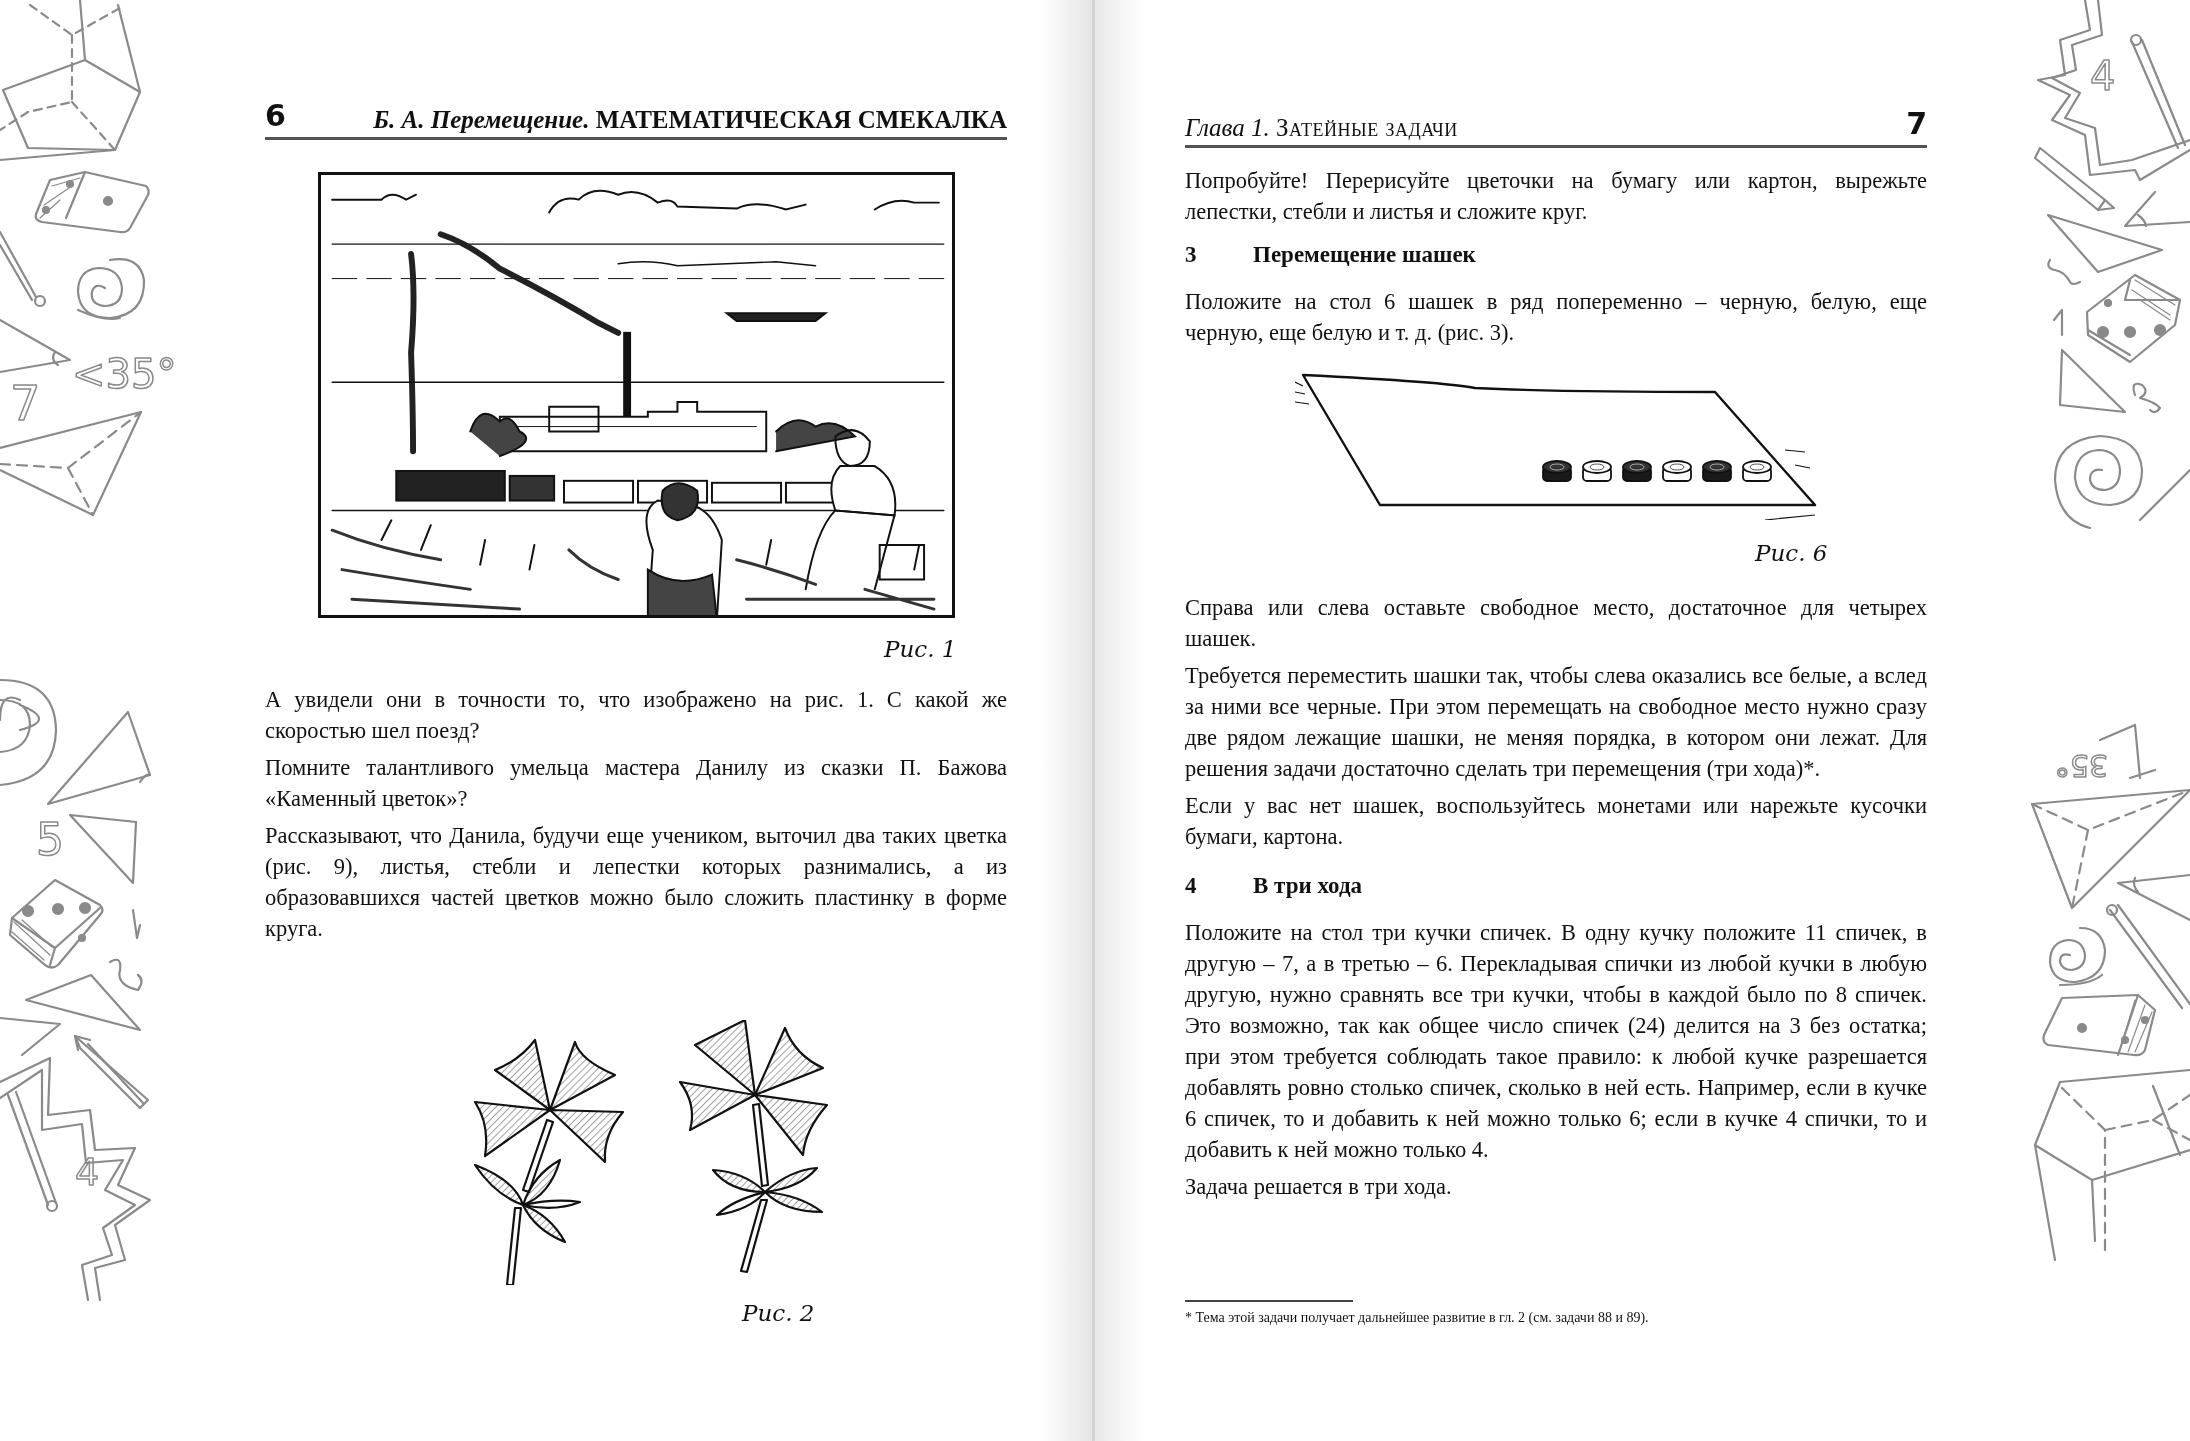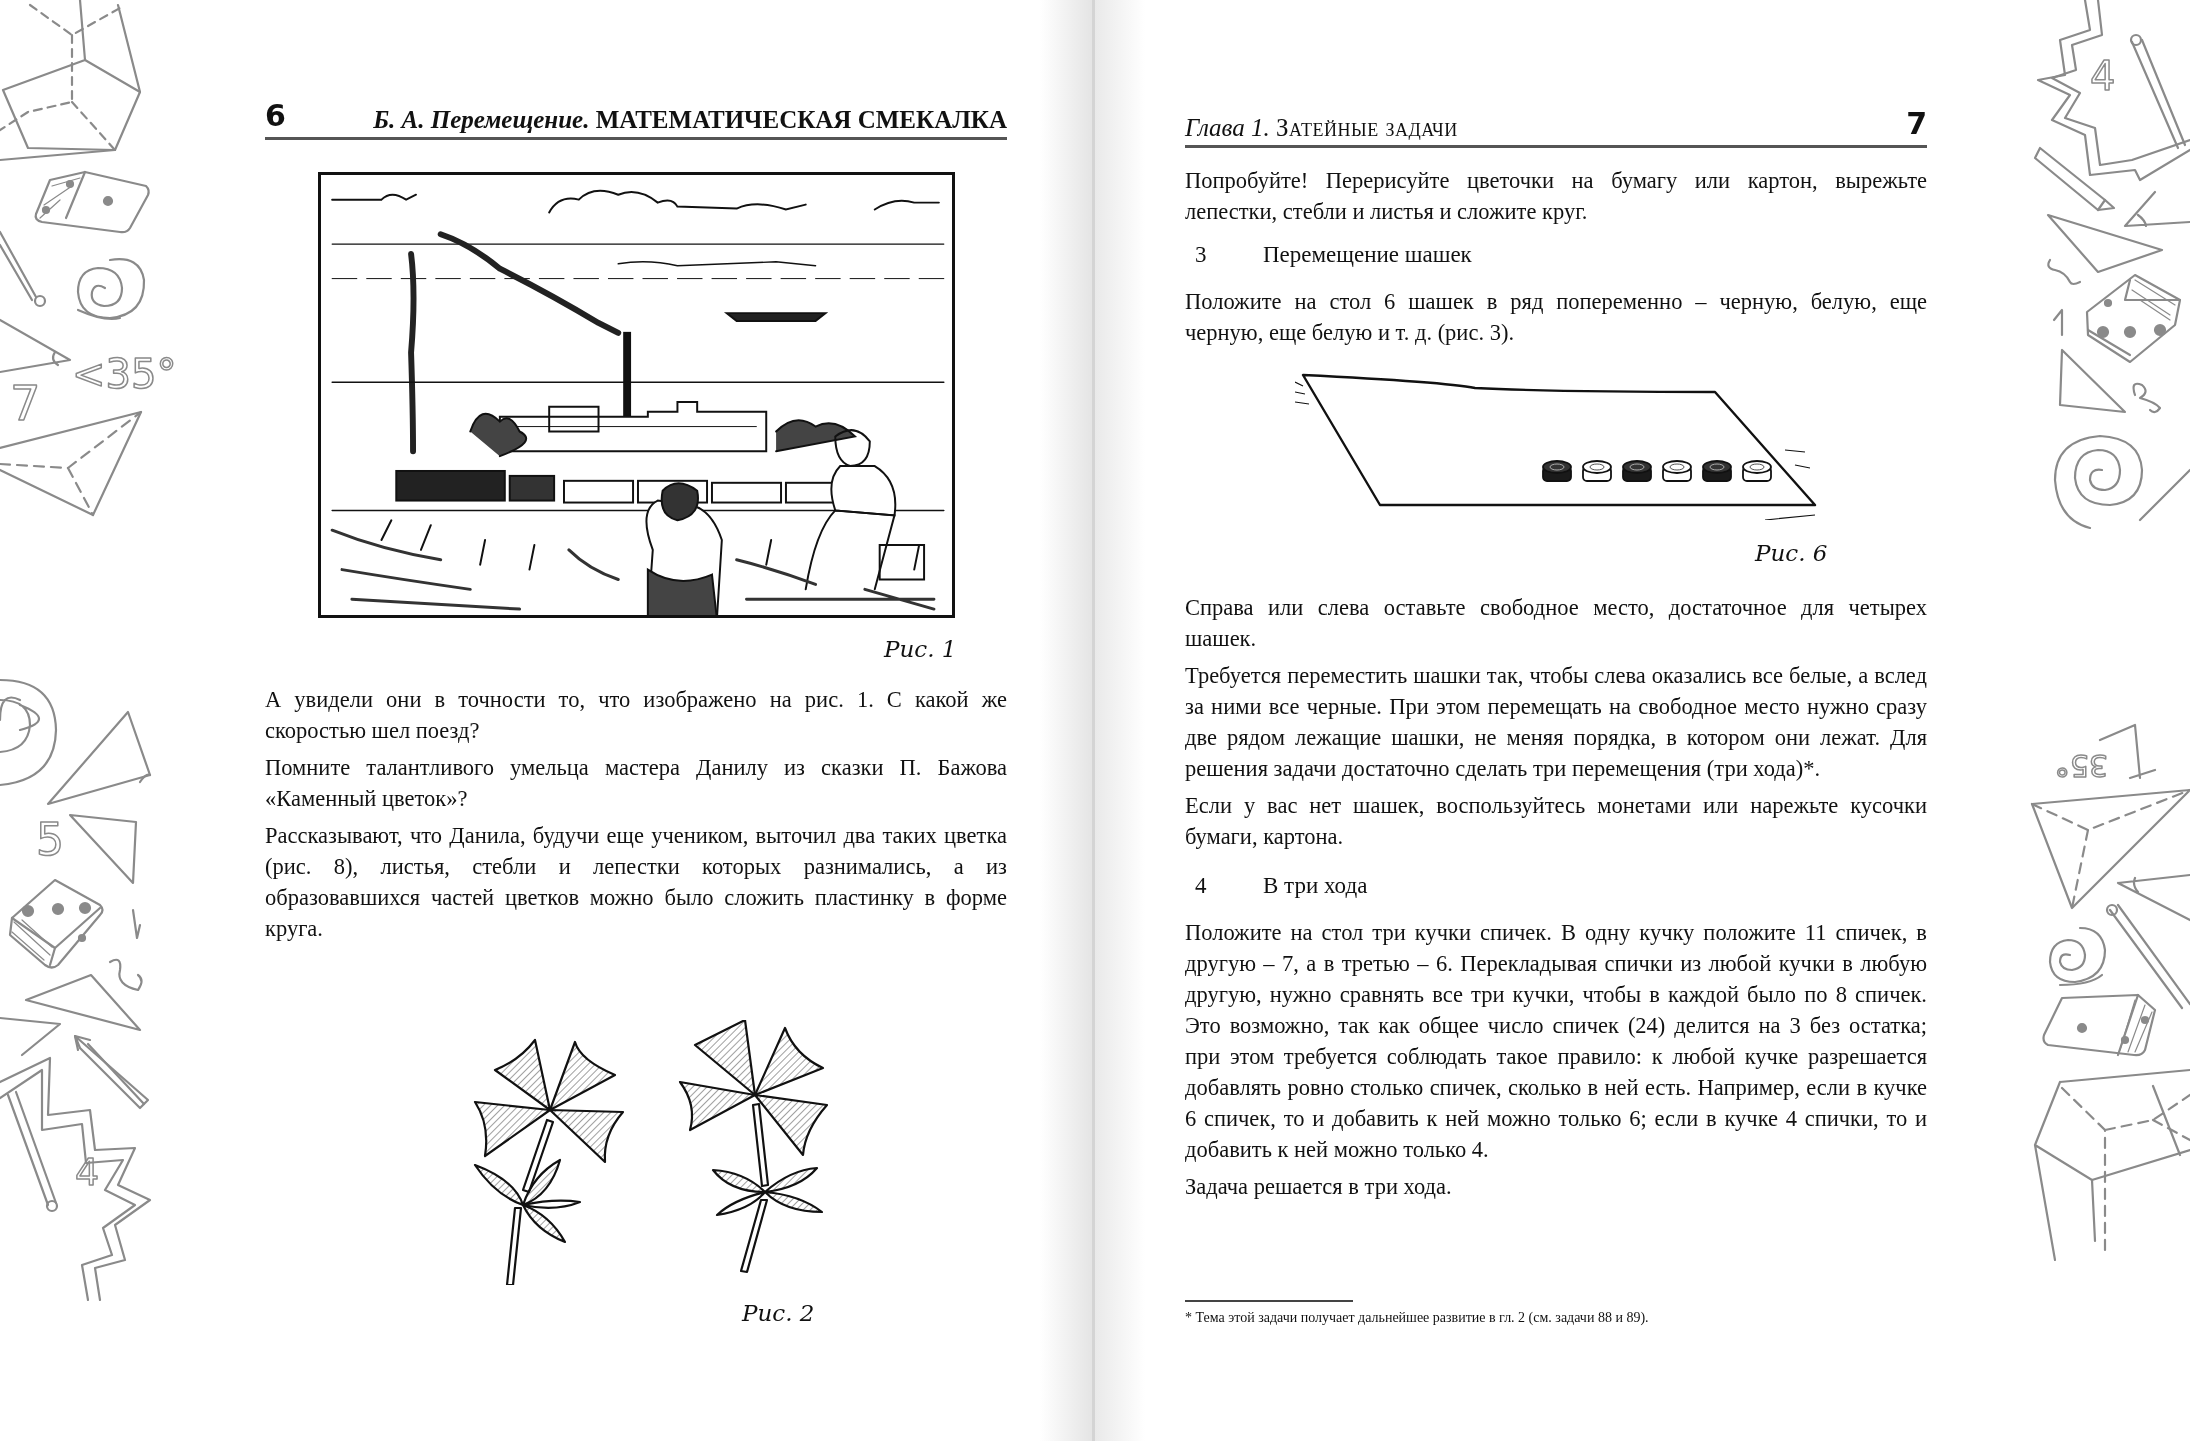--- a/index.html
+++ b/index.html
@@ -35,21 +35,21 @@
   .run-left .run-title { right:0; font-weight:bold; }
   .run-left .run-title .author { font-style:italic; }
   .run-right { left:1185px; width:742px;margin-top:8px; }
   .run-right .folio { right:0; }
   .run-right .run-title { left:0; }
   .run-right .run-title .chap-num { font-style:italic; }
   .run-right .run-title .chap-name { font-variant:small-caps; letter-spacing:0.5px; }
 
   .text { position:absolute; font-size:22.5px; line-height:31px; text-align:justify; }
   .text p { margin:0 0 6px 0; }
-  .text h3 { margin:10px; font-size:23px; font-weight:normal; font-family:"Liberation Serif", serif; }
+  .text h3 { margin:0; font-size:23px; font-weight:bold; font-family:"Liberation Serif", serif; }
   .text h3 .num { display:inline-block; width:68px; }
   .caption { position:absolute; font-style:italic; font-size:23px; font-family:"DejaVu Serif", serif; }
 
   .fig1 { position:absolute; left:318px; top:172px; width:637px; height:446px; border:3px solid #111; box-sizing:border-box; background:#fff; overflow:hidden; }
   .fig2 { position:absolute; left:455px; top:1020px; width:380px; height:265px; }
   .fig3 { position:absolute; left:1295px; top:370px; width:530px; height:150px; }
   .footnote-rule { position:absolute; left:1185px; top:1300px; width:168px; height:2px; background:#444; }
   .footnote { position:absolute; left:1185px; top:1306px; width:742px; font-size:14px; line-height:24px; }
 </style>
 </head>
@@ -200,21 +200,21 @@
 
         <path d="M10 360 Q60 380 120 390 M20 400 Q80 410 150 420 M30 430 L200 440 M250 380 Q270 400 300 410 M420 390 Q460 400 500 415 M430 430 L620 430 M550 420 L620 440" stroke-width="3" stroke="#333"></path>
         <path d="M60 370 L70 350 M100 380 L110 355 M160 395 L165 370 M210 400 L215 375 M450 395 L455 370 M600 400 L605 375" stroke-width="2"></path>
       </svg>
     </div>
     <span class="caption" style="left:884px; top:636px;">Рис. 1</span>
 
     <div class="text" style="left:265px; top:684px; width:742px;">
       <p>А увидели они в точности то, что изображено на рис. 1. С какой же скоростью шел поезд?</p>
       <p>Помните талантливого умельца мастера Данилу из сказки П. Бажова «Каменный цветок»?</p>
-      <p>Рассказывают, что Данила, будучи еще учеником, выточил два таких цветка (рис. 8), листья, стебли и лепестки которых разнимались, а из образовавшихся частей цветков можно было сложить пластинку в форме круга.</p>
+      <p>Рассказывают, что Данила, будучи еще учеником, выточил два таких цветка (рис. 9), листья, стебли и лепестки которых разнимались, а из образовавшихся частей цветков можно было сложить пластинку в форме круга.</p>
     </div>
 
     <div class="fig2">
       <svg viewBox="0 0 380 265" width="380" height="265" fill="none" stroke="#111" stroke-width="2.2" stroke-linejoin="round">
         <defs>
           <pattern id="hatch" patternUnits="userSpaceOnUse" width="5" height="5" patternTransform="rotate(45)">
             <line x1="0" y1="0" x2="0" y2="5" stroke="#777" stroke-width="1.4"></line>
           </pattern>
         </defs>
 

